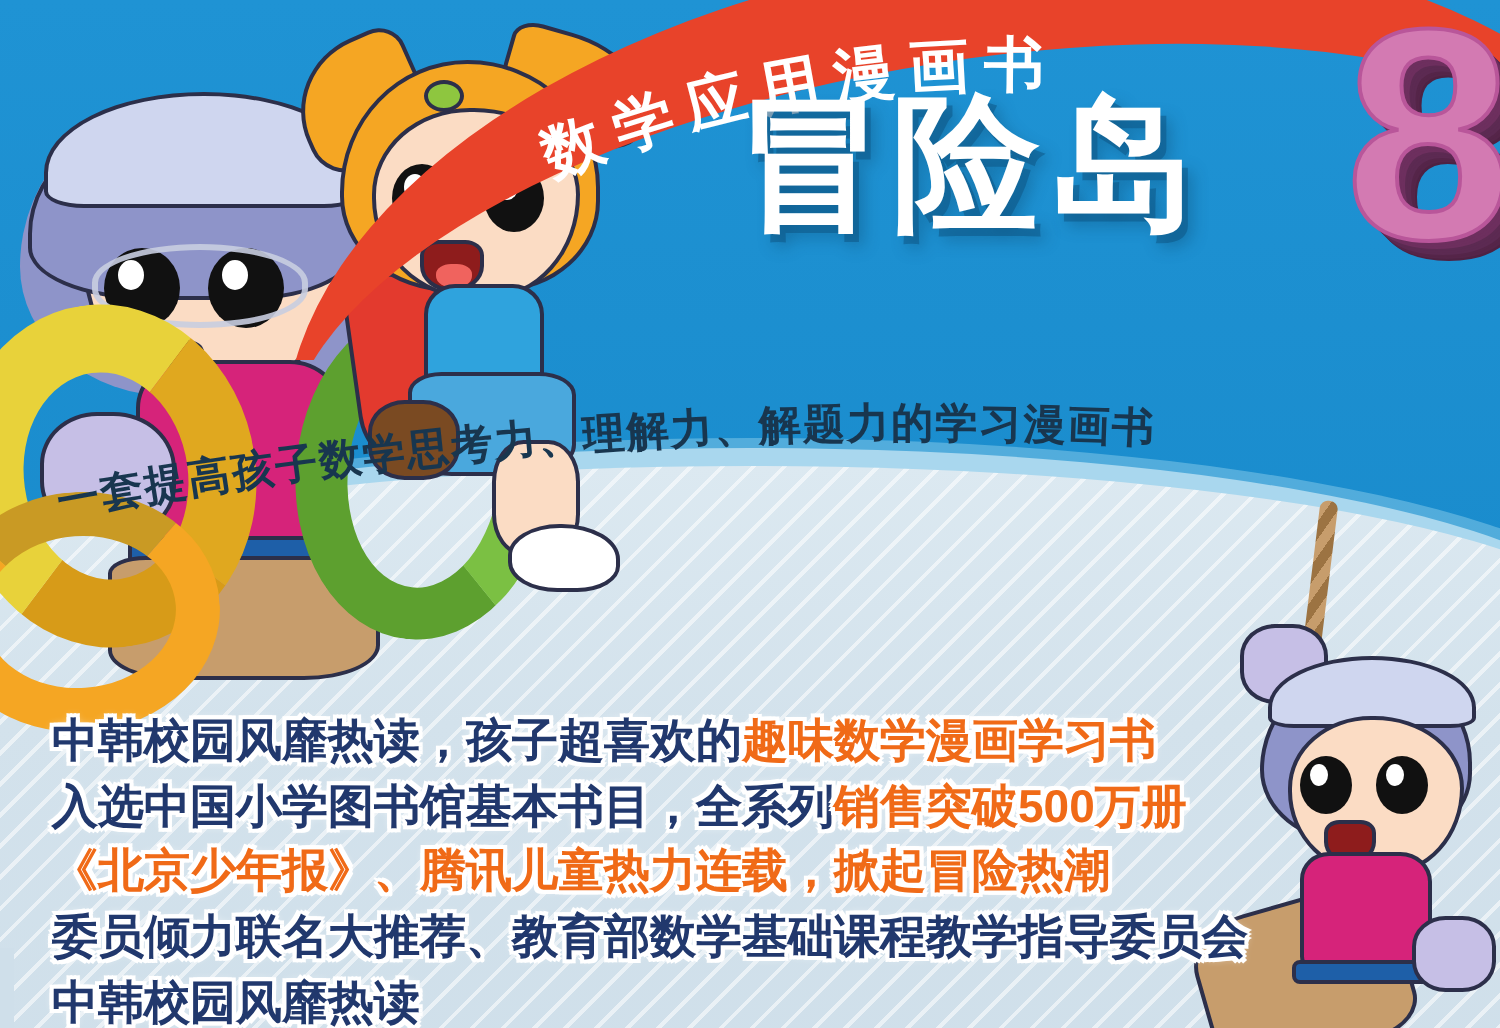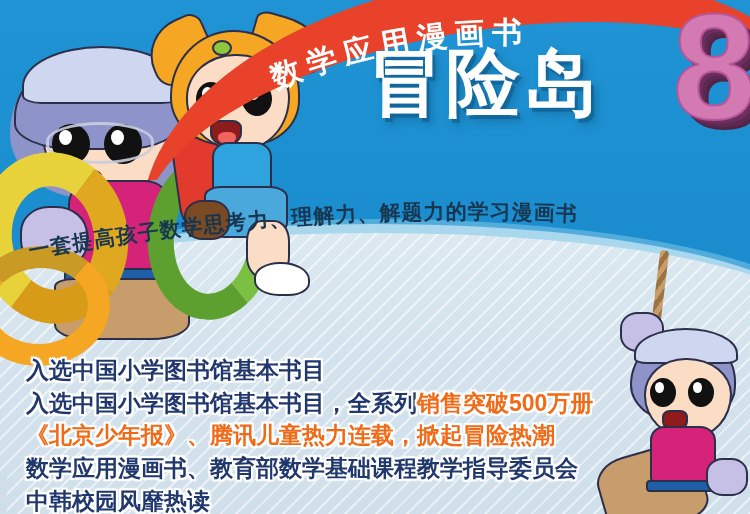--- a/index.html
+++ b/index.html
@@ -361,21 +361,21 @@
     <div class="head"></div>
     <div class="eye l"></div>
     <div class="eye r"></div>
     <div class="mouth"></div>
     <div class="torso"></div>
     <div class="belt"></div>
     <div class="glove side"></div>
   </div>
 
   <div class="blurb">
-      <div class="blurb-line"><span>入选中国小学图书馆基本书目</span></div>
+      <div class="blurb-line"><span>中韩校园风靡热读，孩子超喜欢的</span><span class="hl">趣味数学漫画学习书</span></div>
       <div class="blurb-line"><span>入选中国小学图书馆基本书目，全系列</span><span class="hl">销售突破500万册</span></div>
       <div class="blurb-line"><span class="hl">《北京少年报》、腾讯儿童热力连载，掀起冒险热潮</span></div>
-      <div class="blurb-line"><span>数学应用漫画书、教育部数学基础课程教学指导委员会</span></div>
+      <div class="blurb-line"><span>委员倾力联名大推荐、教育部数学基础课程教学指导委员会</span></div>
       <div class="blurb-line"><span>中韩校园风靡热读</span></div>
     </div>
 
   <div class="corner-deco"></div>
 </div>
 
 </body></html>

